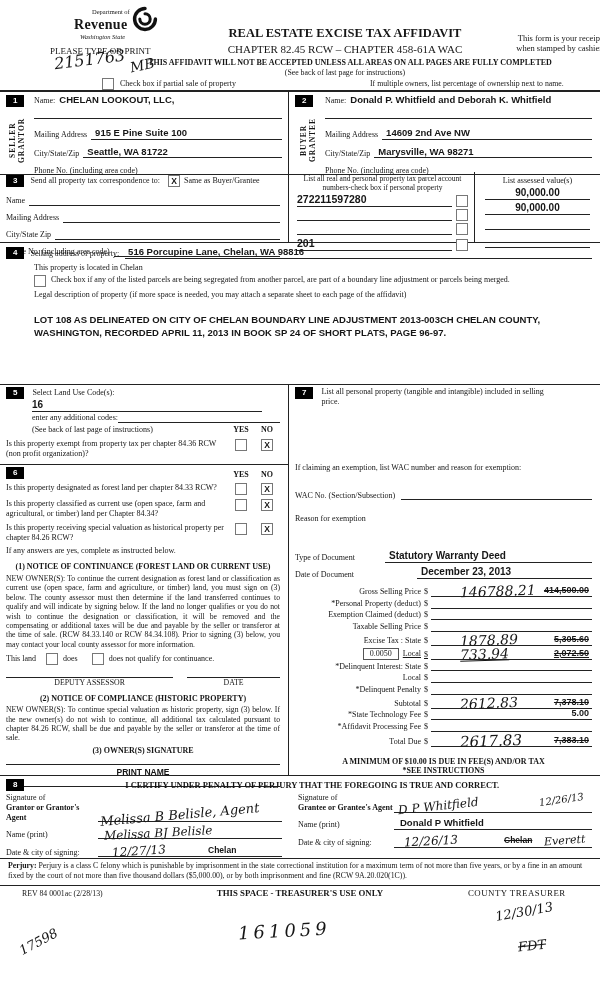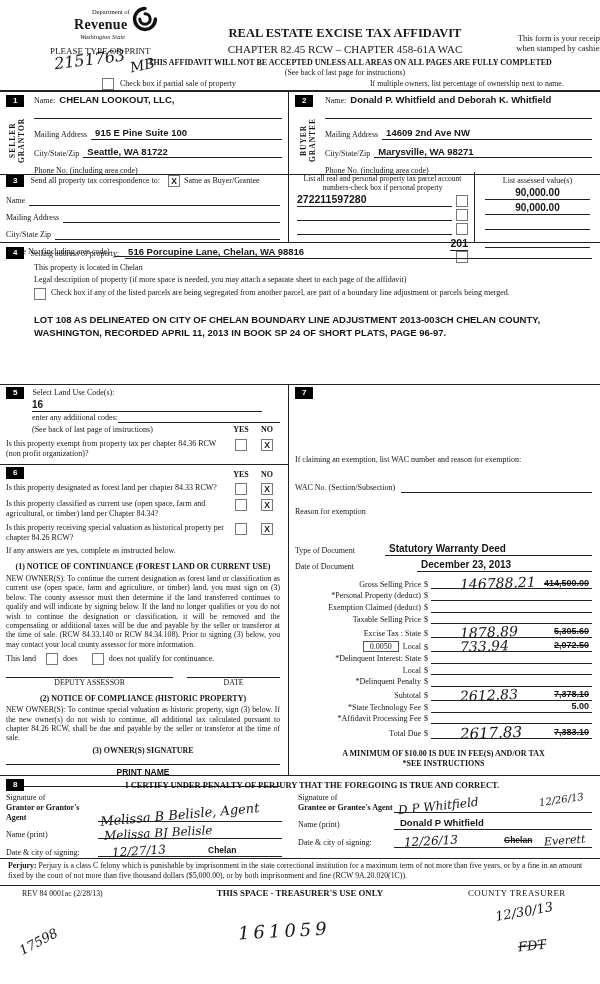--- a/index.html
+++ b/index.html
@@ -159,21 +159,21 @@
           <span class="cb" style="margin-left:4px;"></span>
         </div>
       <div style="display:flex;align-items:flex-end;margin-top:2px;">
           <span class="u" style="flex:1;height:11px;"></span>
           <span class="cb" style="margin-left:4px;"></span>
         </div>
       <div style="display:flex;align-items:flex-end;margin-top:2px;">
           <span class="u" style="flex:1;height:11px;"></span>
           <span class="cb" style="margin-left:4px;"></span>
         </div>
-      <div style="display:flex;align-items:flex-end;margin-top:2px;flex-direction:column;">
+      <div style="display:flex;align-items:flex-end;margin-top:2px;">
           <span class="u typed" style="flex:1;font-size:10.5px;">201</span>
           <span class="cb" style="margin-left:4px;"></span>
         </div>
     </div>
     <div style="flex:1;padding:4px 10px 0 10px;box-sizing:border-box;">
       <div class="ctr">List assessed value(s)</div>
       <div class="u typed ctr" style="width:100%;font-size:10px;margin-top:1px;">90,000.00</div>
       <div class="u typed ctr" style="width:100%;font-size:10px;margin-top:2px;">90,000.00</div>
       <div class="u" style="width:100%;height:12px;margin-top:2px;"></div>
       <div class="u" style="width:100%;height:12px;margin-top:2px;"></div>
@@ -182,25 +182,25 @@
 
   <div class="abs" style="left:0;top:242px;width:600px;height:143px;border-bottom:1px solid #222;padding:4px 8px 0 6px;box-sizing:border-box;">
     <div style="display:flex;align-items:flex-end;">
       <span class="secnum" style="margin-right:6px;">4</span>
       <span style="margin-right:6px;">Selling address of property:</span>
       <span class="fee-line" style="border-bottom:1px solid #222;flex:1;">
           <span class="typed">516 Porcupine Lane, Chelan, WA 98816</span>
         </span>
     </div>
     <div style="margin:4px 0 0 28px;">This property is located in Chelan</div>
-    <div style="margin:3px 0 0 28px;">Legal description of property (if more space is needed, you may attach a separate sheet to each page of the affidavit)</div>
     <div style="margin:3px 0 0 28px;display:flex;align-items:flex-start;">
       <span class="cb" style="margin-right:5px;flex:0 0 10px;"></span>
       <span>Check box if any of the listed parcels are being segregated from another parcel, are part of a boundary line adjustment or parcels being merged.</span>
     </div>
+    <div style="margin:3px 0 0 28px;">Legal description of property (if more space is needed, you may attach a separate sheet to each page of the affidavit)</div>
     <div class="typed" style="margin:14px 40px 0 28px;font-size:9.5px;line-height:1.35;">LOT 108 AS DELINEATED ON CITY OF CHELAN BOUNDARY LINE ADJUSTMENT 2013-003CH CHELAN COUNTY, WASHINGTON, RECORDED APRIL 11, 2013 IN BOOK SP 24 OF SHORT PLATS, PAGE 96-97.</div>
   </div>
 
   <div class="abs" style="left:0;top:385px;width:600px;height:390px;border-bottom:1px solid #222;display:flex;">
 
     <div style="width:289px;border-right:1px solid #222;box-sizing:border-box;padding:2px 8px 0 6px;">
       <div style="display:flex;align-items:center;">
         <span class="secnum" style="margin-right:8px;">5</span>
         <span>Select Land Use Code(s):</span>
       </div>
@@ -267,20 +267,21 @@
       <div class="notice-body" style="font-size:7.7px;">NEW OWNER(S): To continue special valuation as historic property, sign (3) below. If the new owner(s) do not wish to continue, all additional tax calculated pursuant to chapter 84.26 RCW, shall be due and payable by the seller or transferor at the time of sale.</div>
       <div class="b ctr" style="margin-top:3px;">(3) OWNER(S) SIGNATURE</div>
       <div style="border-bottom:1px solid #222;height:8px;"></div>
       <div class="b ctr typed-sm" style="margin-top:2px;">PRINT NAME</div>
       <div style="border-bottom:1px solid #222;height:9px;"></div>
     </div>
 
     <div style="flex:1;box-sizing:border-box;padding:2px 8px 0 6px;position:relative;">
       <div style="display:flex;align-items:flex-start;">
         <span class="secnum" style="margin-right:8px;flex:0 0 auto;">7</span>
+        <span style="max-width:240px;">List all personal property (tangible and intangible) included in selling price.</span>
       </div>
       <div style="height:56px;"></div>
       <div>If claiming an exemption, list WAC number and reason for exemption:</div>
       <div style="display:flex;align-items:flex-end;margin-top:18px;">
         <span style="margin-right:6px;">WAC No. (Section/Subsection)</span>
         <span class="u" style="flex:1;height:9px;"></span>
       </div>
       <div style="margin-top:14px;">Reason for exemption</div>
       <div style="height:26px;"></div>
 
@@ -318,21 +319,21 @@
           <span class="fee-line"></span>
         </div>
         <div class="fee-row" style="height:14px;">
           <span class="fee-lab">Excise Tax : State</span>
             <span class="fee-d">$</span>
           <span class="fee-line">
               <span class="fee-hw">1878.89</span>
               <span class="strike">5,305.60</span>
             </span>
         </div>
-        <div class="fee-row" style="height:14px;">
+        <div class="fee-row" style="height:14px;text-decoration:underline;">
           <span class="fee-lab"><span class="rate-box">0.0050</span><span>Local</span></span>
             <span class="fee-d">$</span>
           <span class="fee-line">
               <span class="fee-hw">733.94</span>
               <span class="strike">2,072.50</span>
             </span>
         </div>
         <div class="fee-row">
           <span class="fee-lab">*Delinquent Interest: State</span>
             <span class="fee-d">$</span>

